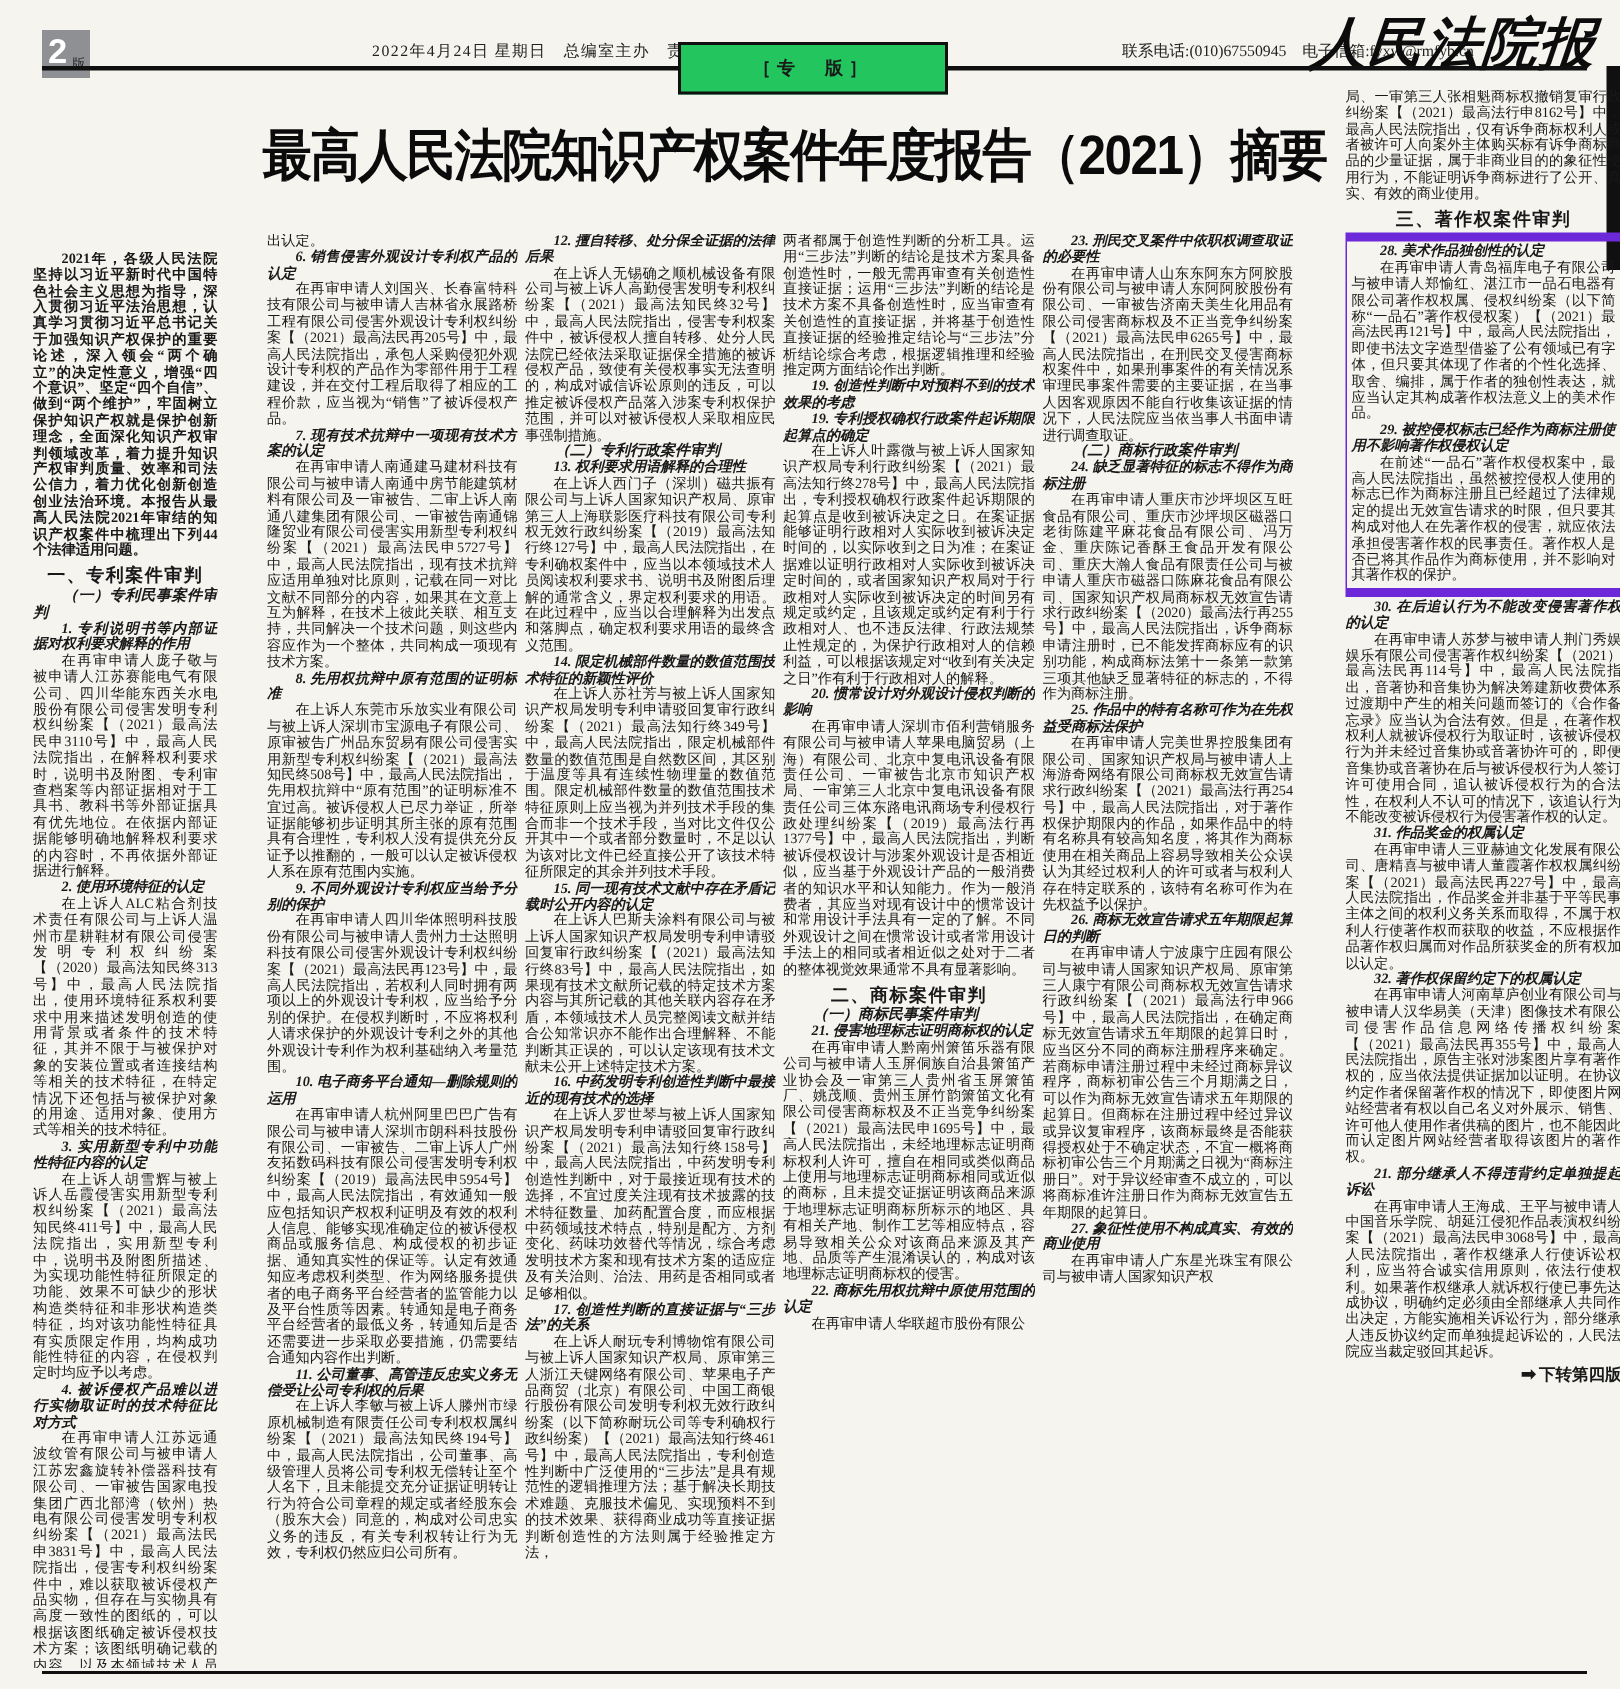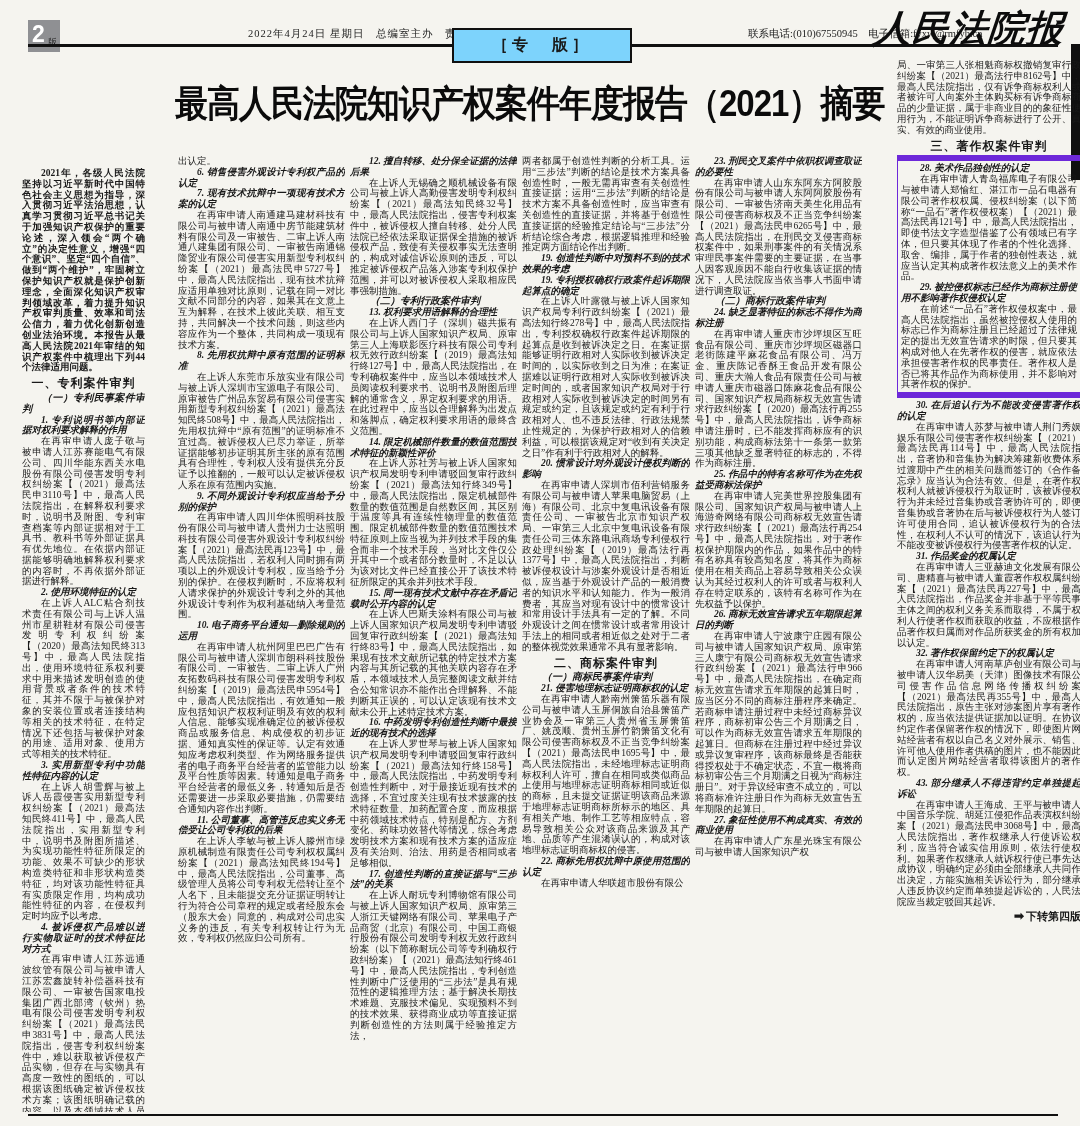--- a/index.html
+++ b/index.html
@@ -10,23 +10,23 @@
          color:#fff;font-family:"Liberation Sans",sans-serif;}
   .badge .num{position:absolute;left:4px;top:1px;font-size:23px;font-weight:bold;}
   .badge .ban{position:absolute;right:3px;bottom:3px;font-size:9px;color:#222;}
   .dateline{position:absolute;left:248px;top:27px;font-size:10.5px;letter-spacing:1px;color:#222;}
   .contact{position:absolute;left:748px;top:27px;font-size:10.5px;color:#222;}
   .masthead{position:absolute;right:16px;top:4px;font-size:37px;font-weight:bold;font-style:italic;
             letter-spacing:1px;transform:skewX(-5deg);color:#0c0c0c;}
   .rule-top{position:absolute;left:28px;top:44px;width:1030px;height:3px;background:#101010;}
   .rule-bottom{position:absolute;left:28px;top:1114px;width:1030px;height:2px;background:#101010;}
   .edge-bar{position:absolute;right:0px;top:44px;width:9px;height:136px;background:#101010;}
-  .edition{position:absolute;left:452px;top:28px;width:176px;height:31px;background:#7dd3fc;
+  .edition{position:absolute;left:452px;top:28px;width:176px;height:31px;background:#22c55e;
            border:2px solid #101010;display:flex;align-items:center;justify-content:center;
-           font-family:"Liberation Sans",sans-serif;font-weight:bold;font-size:16px;letter-spacing:4px;}
+           font-family:"Liberation Sans",sans-serif;font-weight:bold;font-size:12px;letter-spacing:4px;}
   
   .headline{position:absolute;left:175px;top:82px;width:696px;margin:0;text-align:center;
             font-family:"Liberation Sans",sans-serif;font-weight:900;font-size:33px;
             letter-spacing:-1px;white-space:nowrap;color:#0b0b0b;transform:scaleY(1.12);}
   
   .col{position:absolute;overflow:hidden;text-align:justify;font-size:9.5px;line-height:10.8px;}
   .col p{margin:0;text-indent:2em;}
   .col p.cont{text-indent:0;}
   .c-a{left:22px;top:168px;width:123px;height:944px;}
   .c-b{left:178px;top:156px;width:167px;height:956px;}
@@ -73,20 +73,21 @@
     <p class="item-title">3. 实用新型专利中功能性特征内容的认定</p>
     <p>在上诉人胡雪辉与被上诉人岳霞侵害实用新型专利权纠纷案【（2021）最高法知民终411号】中，最高人民法院指出，实用新型专利中，说明书及附图所描述、为实现功能性特征所限定的功能、效果不可缺少的形状构造类特征和非形状构造类特征，均对该功能性特征具有实质限定作用，均构成功能性特征的内容，在侵权判定时均应予以考虑。</p>
     <p class="item-title">4. 被诉侵权产品难以进行实物取证时的技术特征比对方式</p>
     <p>在再审申请人江苏远通波纹管有限公司与被申请人江苏宏鑫旋转补偿器科技有限公司、一审被告国家电投集团广西北部湾（钦州）热电有限公司侵害发明专利权纠纷案【（2021）最高法民申3831号】中，最高人民法院指出，侵害专利权纠纷案件中，难以获取被诉侵权产品实物，但存在与实物具有高度一致性的图纸的，可以根据该图纸确定被诉侵权技术方案；该图纸明确记载的内容，以及本领域技术人员阅读图纸后，结合本领域公知常识可以直接、毫无疑义确定的内容，可以认定为被诉侵权技术方案的内容。</p>
 
   </div>
 
   <div class="col c-b">
     <p class="cont">出认定。</p>
     <p class="item-title">6. 销售侵害外观设计专利权产品的认定</p>
+    <p>在再审申请人刘国兴、长春富特科技有限公司与被申请人吉林省永展路桥工程有限公司侵害外观设计专利权纠纷案【（2021）最高法民再205号】中，最高人民法院指出，承包人采购侵犯外观设计专利权的产品作为零部件用于工程建设，并在交付工程后取得了相应的工程价款，应当视为“销售”了被诉侵权产品。</p>
     <p class="item-title">7. 现有技术抗辩中一项现有技术方案的认定</p>
     <p>在再审申请人南通建马建材科技有限公司与被申请人南通中房节能建筑材料有限公司及一审被告、二审上诉人南通八建集团有限公司、一审被告南通锦隆贸业有限公司侵害实用新型专利权纠纷案【（2021）最高法民申5727号】中，最高人民法院指出，现有技术抗辩应适用单独对比原则，记载在同一对比文献不同部分的内容，如果其在文意上互为解释，在技术上彼此关联、相互支持，共同解决一个技术问题，则这些内容应作为一个整体，共同构成一项现有技术方案。</p>
     <p class="item-title">8. 先用权抗辩中原有范围的证明标准</p>
     <p>在上诉人东莞市乐放实业有限公司与被上诉人深圳市宝源电子有限公司、原审被告广州品东贸易有限公司侵害实用新型专利权纠纷案【（2021）最高法知民终508号】中，最高人民法院指出，先用权抗辩中“原有范围”的证明标准不宜过高。被诉侵权人已尽力举证，所举证据能够初步证明其所主张的原有范围具有合理性，专利权人没有提供充分反证予以推翻的，一般可以认定被诉侵权人系在原有范围内实施。</p>
     <p class="item-title">9. 不同外观设计专利权应当给予分别的保护</p>
     <p>在再审申请人四川华体照明科技股份有限公司与被申请人贵州力士达照明科技有限公司侵害外观设计专利权纠纷案【（2021）最高法民再123号】中，最高人民法院指出，若权利人同时拥有两项以上的外观设计专利权，应当给予分别的保护。在侵权判断时，不应将权利人请求保护的外观设计专利之外的其他外观设计专利作为权利基础纳入考量范围。</p>
     <p class="item-title">10. 电子商务平台通知—删除规则的运用</p>
     <p>在再审申请人杭州阿里巴巴广告有限公司与被申请人深圳市朗科科技股份有限公司、一审被告、二审上诉人广州友拓数码科技有限公司侵害发明专利权纠纷案【（2019）最高法民申5954号】中，最高人民法院指出，有效通知一般应包括知识产权权利证明及有效的权利人信息、能够实现准确定位的被诉侵权商品或服务信息、构成侵权的初步证据、通知真实性的保证等。认定有效通知应考虑权利类型、作为网络服务提供者的电子商务平台经营者的监管能力以及平台性质等因素。转通知是电子商务平台经营者的最低义务，转通知后是否还需要进一步采取必要措施，仍需要结合通知内容作出判断。</p>
     <p class="item-title">11. 公司董事、高管违反忠实义务无偿受让公司专利权的后果</p>
     <p>在上诉人李敏与被上诉人滕州市绿原机械制造有限责任公司专利权权属纠纷案【（2021）最高法知民终194号】中，最高人民法院指出，公司董事、高级管理人员将公司专利权无偿转让至个人名下，且未能提交充分证据证明转让行为符合公司章程的规定或者经股东会（股东大会）同意的，构成对公司忠实义务的违反，有关专利权转让行为无效，专利权仍然应归公司所有。</p>
@@ -145,21 +146,21 @@
       <p>在再审申请人青岛福库电子有限公司与被申请人郑愉红、湛江市一品石电器有限公司著作权权属、侵权纠纷案（以下简称“一品石”著作权侵权案）【（2021）最高法民再121号】中，最高人民法院指出，即使书法文字造型借鉴了公有领域已有字体，但只要其体现了作者的个性化选择、取舍、编排，属于作者的独创性表达，就应当认定其构成著作权法意义上的美术作品。</p>
       <p class="item-title">29. 被控侵权标志已经作为商标注册使用不影响著作权侵权认定</p>
       <p>在前述“一品石”著作权侵权案中，最高人民法院指出，虽然被控侵权人使用的标志已作为商标注册且已经超过了法律规定的提出无效宣告请求的时限，但只要其构成对他人在先著作权的侵害，就应依法承担侵害著作权的民事责任。著作权人是否已将其作品作为商标使用，并不影响对其著作权的保护。</p>
     </div>
     <p class="item-title">30. 在后追认行为不能改变侵害著作权的认定</p>
     <p>在再审申请人苏梦与被申请人荆门秀娱娱乐有限公司侵害著作权纠纷案【（2021）最高法民再114号】中，最高人民法院指出，音著协和音集协为解决筹建新收费体系过渡期中产生的相关问题而签订的《合作备忘录》应当认为合法有效。但是，在著作权权利人就被诉侵权行为取证时，该被诉侵权行为并未经过音集协或音著协许可的，即便音集协或音著协在后与被诉侵权行为人签订许可使用合同，追认被诉侵权行为的合法性，在权利人不认可的情况下，该追认行为不能改变被诉侵权行为侵害著作权的认定。</p>
     <p class="item-title">31. 作品奖金的权属认定</p>
     <p>在再审申请人三亚赫迪文化发展有限公司、唐精喜与被申请人董霞著作权权属纠纷案【（2021）最高法民再227号】中，最高人民法院指出，作品奖金并非基于平等民事主体之间的权利义务关系而取得，不属于权利人行使著作权而获取的收益，不应根据作品著作权归属而对作品所获奖金的所有权加以认定。</p>
     <p class="item-title">32. 著作权保留约定下的权属认定</p>
     <p>在再审申请人河南草庐创业有限公司与被申请人汉华易美（天津）图像技术有限公司侵害作品信息网络传播权纠纷案【（2021）最高法民再355号】中，最高人民法院指出，原告主张对涉案图片享有著作权的，应当依法提供证据加以证明。在协议约定作者保留著作权的情况下，即使图片网站经营者有权以自己名义对外展示、销售、许可他人使用作者供稿的图片，也不能因此而认定图片网站经营者取得该图片的著作权。</p>
-    <p class="item-title">43. 部分继承人不得违背约定单独提起诉讼</p>
+    <p class="item-title">21. 部分继承人不得违背约定单独提起诉讼</p>
     <p>在再审申请人王海成、王平与被申请人中国音乐学院、胡延江侵犯作品表演权纠纷案【（2021）最高法民申3068号】中，最高人民法院指出，著作权继承人行使诉讼权利，应当符合诚实信用原则，依法行使权利。如果著作权继承人就诉权行使已事先达成协议，明确约定必须由全部继承人共同作出决定，方能实施相关诉讼行为，部分继承人违反协议约定而单独提起诉讼的，人民法院应当裁定驳回其起诉。</p>
     <div class="continue">
       <span class="arrow">➡</span><span>下转第四版</span>
     </div>
   </div>
 
   <div class="rule-bottom"></div>
 </div>
 
 </body></html>

